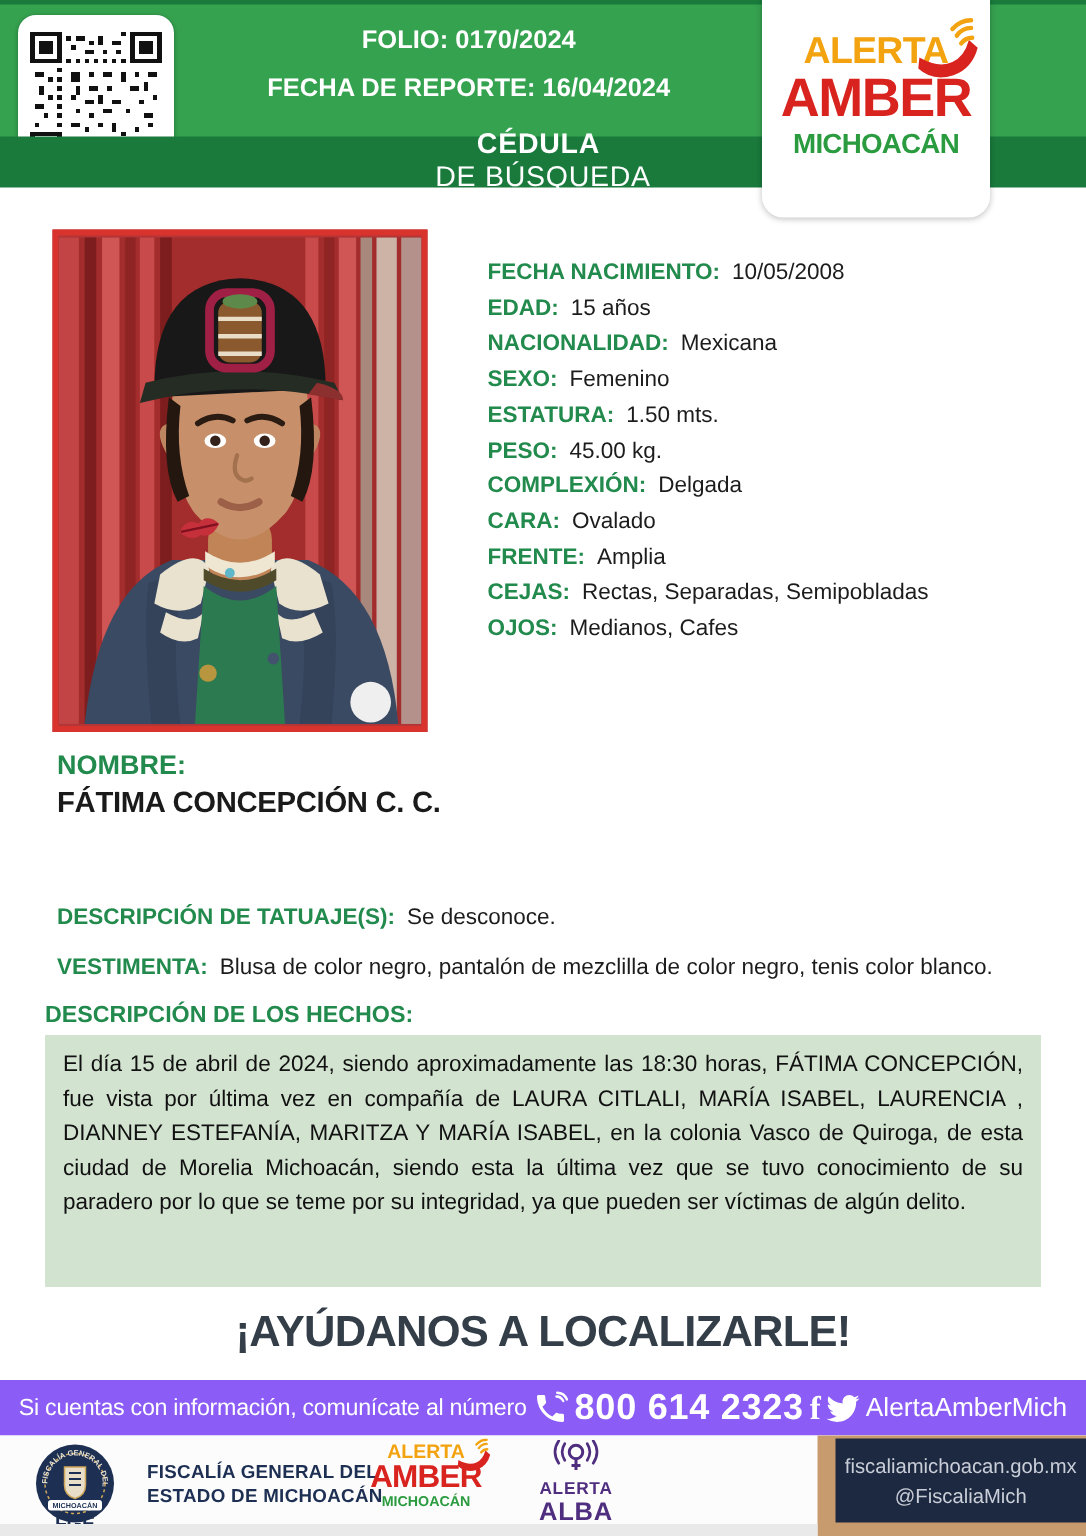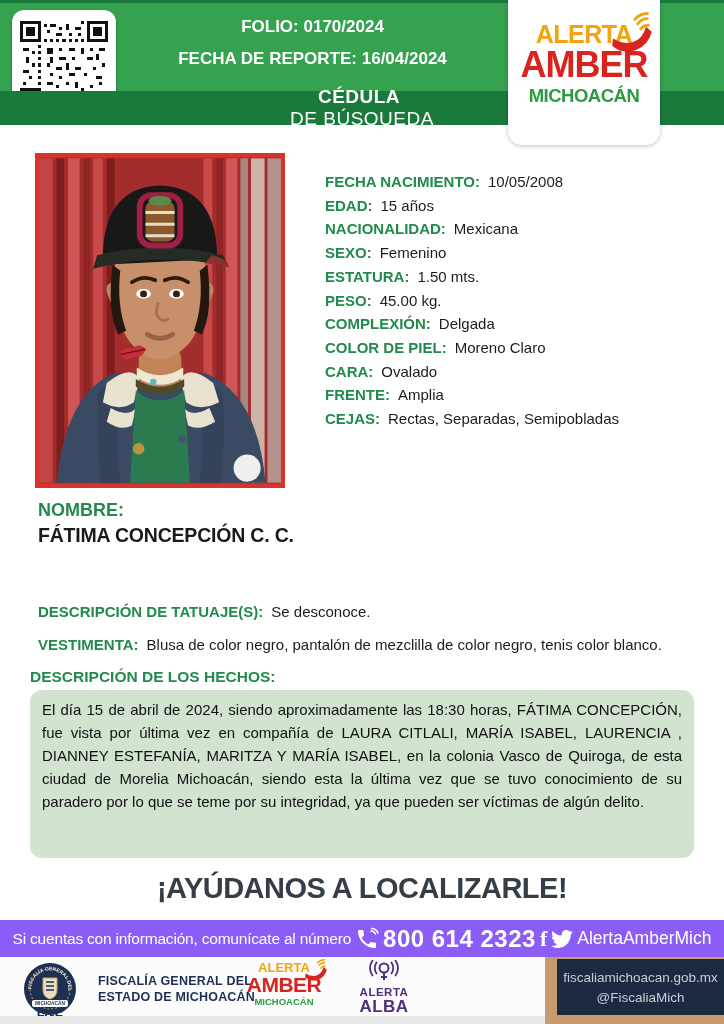--- a/index.html
+++ b/index.html
@@ -34,21 +34,21 @@
   
   .name-label { position:absolute; left:38px; top:500px; color:#218a4c; font-weight:bold; font-size:18px; }
   .name-value { position:absolute; left:38px; top:524px; color:#1a1a1a; font-weight:bold; font-size:19.5px; letter-spacing:-.2px; }
   .detail { position:absolute; left:38px; width:670px; font-size:15px; }
   .detail .lbl { color:#218a4c; font-weight:bold; margin-right:8px; }
   .detail .val { color:#1c1c1c; }
   .d0 { top:570px; } .d1 { top:603px; } .d2 { top:636px; }
 
   
   .hechos-label { position:absolute; left:30px; top:668px; color:#218a4c; font-weight:bold; font-size:15.5px; }
-  .hechos-box { position:absolute; left:30px; top:690px; width:664px; height:168px; background:#d2e3d0; padding:9px 12px;border-radius:12px; }
+  .hechos-box { position:absolute; left:30px; top:690px; width:664px; height:168px; background:#d2e3d0; padding:9px 12px; }
   .hechos-text { font-size:15px; line-height:1.53; color:#111; text-align:justify; }
 
   
   .help-banner { position:absolute; left:0; top:872px; width:724px; text-align:center; color:#333e48; font-weight:bold; font-size:29px; letter-spacing:-.5px; }
   .contact-bar { position:absolute; left:0; top:920px; width:724px; height:37px; background:#8b5cf6; color:#fff; display:flex; align-items:center; justify-content:center; gap:4px; }
   .contact-prompt { font-size:15.5px; letter-spacing:-.2px; }
   .contact-phone { font-size:24px; font-weight:bold; letter-spacing:.5px; }
   .icon-svg { display:block; }
   .fb-f { font-size:22px; font-weight:bold; line-height:1; font-family:"Liberation Serif", serif; }
   .contact-handle { font-size:17.5px; }
@@ -268,24 +268,24 @@
   </div>
 
   <div class="fields">
     <div class="frow"><span class="lbl">FECHA NACIMIENTO:</span><span class="val">10/05/2008</span></div>
     <div class="frow"><span class="lbl">EDAD:</span><span class="val">15 años</span></div>
     <div class="frow"><span class="lbl">NACIONALIDAD:</span><span class="val">Mexicana</span></div>
     <div class="frow"><span class="lbl">SEXO:</span><span class="val">Femenino</span></div>
     <div class="frow"><span class="lbl">ESTATURA:</span><span class="val">1.50 mts.</span></div>
     <div class="frow"><span class="lbl">PESO:</span><span class="val">45.00 kg.</span></div>
     <div class="frow"><span class="lbl">COMPLEXIÓN:</span><span class="val">Delgada</span></div>
-    <div class="frow"><span class="lbl">COLOR DE PIEL:</span><span class="val">Moreno Claro</span></div>
     <div class="frow"><span class="lbl">CARA:</span><span class="val">Ovalado</span></div>
     <div class="frow"><span class="lbl">FRENTE:</span><span class="val">Amplia</span></div>
     <div class="frow"><span class="lbl">CEJAS:</span><span class="val">Rectas, Separadas, Semipobladas</span></div>
+    <div class="frow"><span class="lbl">OJOS:</span><span class="val">Medianos, Cafes</span></div>
   </div>
 
   <div class="name-label">NOMBRE:</div>
   <div class="name-value">FÁTIMA CONCEPCIÓN C. C.</div>
 
   <div class="detail d1"><span class="lbl">DESCRIPCIÓN DE TATUAJE(S):</span><span class="val">Se desconoce.</span></div>
   <div class="detail d2"><span class="lbl">VESTIMENTA:</span><span class="val">Blusa de color negro, pantalón de mezclilla de color negro, tenis color blanco.</span></div>
 
   <div class="hechos-label">DESCRIPCIÓN DE LOS HECHOS:</div>
   <div class="hechos-box">

